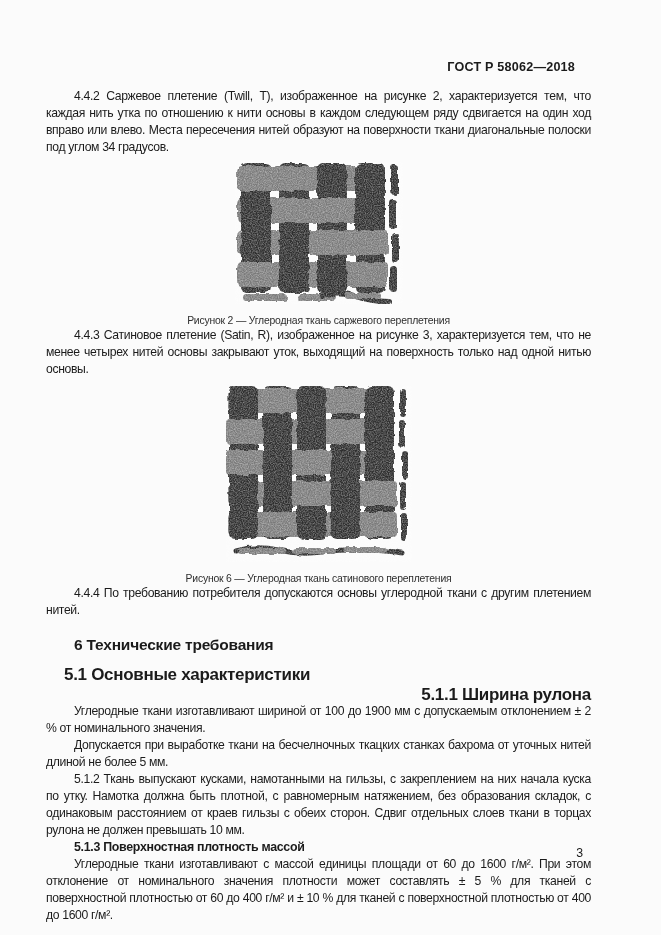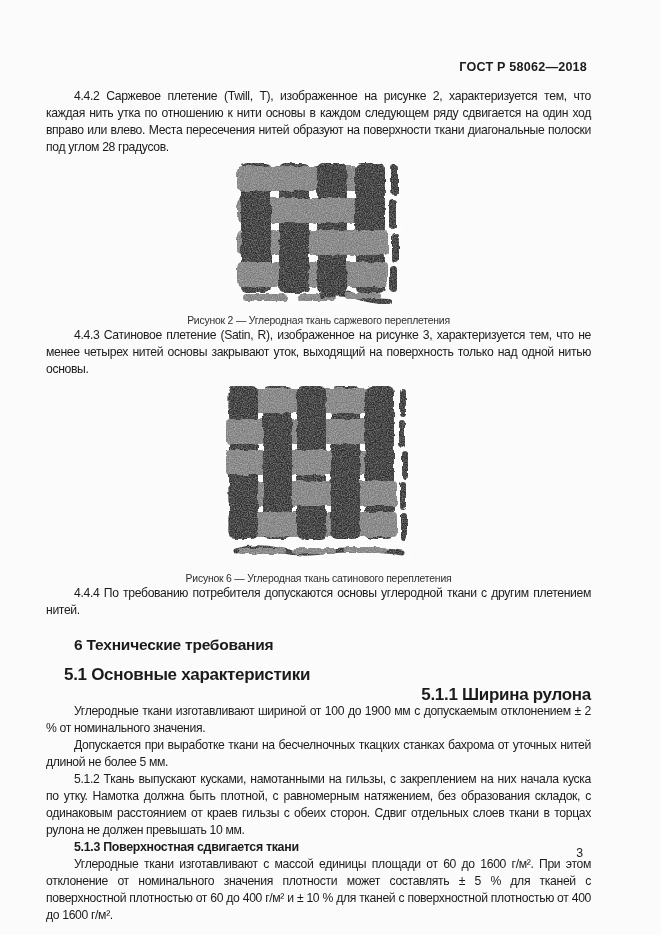--- a/index.html
+++ b/index.html
@@ -9,21 +9,21 @@
     margin:0 auto;
     background:#fbfbfb;
     color:#1b1b1b;
     font-family:"Liberation Sans","DejaVu Sans",sans-serif;
     box-sizing:border-box;
     padding:60px 70px 0 46px;
     overflow:hidden;
   }
   .doc-header {
     font-size:12.6px; font-weight:bold; text-align:right;
-    letter-spacing:0.2px; margin:0 4px 14px 0;
+    letter-spacing:0.2px; margin:0 16px 14px 0;
   }
   p.body-par {
     font-size:12.2px; line-height:17px; letter-spacing:-0.35px;
     text-align:justify; text-indent:28px; margin:0;
   }
   .mt12 { margin-top:12px; }
   .mt14 { margin-top:14px; }
   figure { margin:0; padding:0; text-align:center; }
   figure.fig2 { margin-top:6px; }
   figure.fig3 { margin-top:8px; }
@@ -69,21 +69,21 @@
       <feTurbulence type="fractalNoise" baseFrequency="0.85" numOctaves="2" seed="3" stitchTiles="stitch"></feTurbulence>
       <feColorMatrix type="matrix" values="0 0 0 0 1  0 0 0 0 1  0 0 0 0 1  0 0 0 1.4 -0.45"></feColorMatrix>
     </filter>
   </defs>
 </svg>
 
 <div class="page">
 
   <div class="doc-header">ГОСТ Р 58062—2018</div>
 
-  <p class="body-par">4.4.2 Саржевое плетение (Twill, Т), изображенное на рисунке 2, характеризуется тем, что каждая нить утка по отношению к нити основы в каждом следующем ряду сдвигается на один ход вправо или влево. Места пересечения нитей образуют на поверхности ткани диагональные полоски под углом 28 градусов.</p>
+  <p class="body-par">4.4.2 Саржевое плетение (Twill, Т), изображенное на рисунке 2, характеризуется тем, что каждая нить утка по отношению к нити основы в каждом следующем ряду сдвигается на один ход вправо или влево. Места пересечения нитей образуют на поверхности ткани диагональные полоски под углом 34 градусов.</p>
 
   <figure class="fig2">
     <svg width="168" height="142" viewBox="0 0 168 142">
       <g filter="url(#rough)">
         <g class="weft">
           <rect x="2" y="4" width="146" height="25" rx="6"></rect>
           <rect x="2" y="36" width="146" height="25" rx="6"></rect>
           <rect x="2" y="68" width="146" height="25" rx="6"></rect>
           <rect x="2" y="100" width="146" height="25" rx="6"></rect>
         </g>
@@ -174,18 +174,18 @@
   <p class="body-par mt14">4.4.4 По требованию потребителя допускаются основы углеродной ткани с другим плетением нитей.</p>
 
   <h2 class="sec">6 Технические требования</h2>
   <h3 class="sub">5.1 Основные характеристики</h3>
   <h3 class="sub sub2">5.1.1 Ширина рулона</h3>
 
   <p class="body-par">Углеродные ткани изготавливают шириной от 100 до 1900 мм с допускаемым отклонением ± 2 % от номинального значения.</p>
   <p class="body-par">Допускается при выработке ткани на бесчелночных ткацких станках бахрома от уточных нитей длиной не более 5 мм.</p>
   <p class="body-par">5.1.2 Ткань выпускают кусками, намотанными на гильзы, с закреплением на них начала куска по утку. Намотка должна быть плотной, с равномерным натяжением, без образования складок, с одинаковым расстоянием от краев гильзы с обеих сторон. Сдвиг отдельных слоев ткани в торцах рулона не должен превышать 10 мм.</p>
 
-  <h4 class="sub3">5.1.3 Поверхностная сдвигается ткани</h4>
+  <h4 class="sub3">5.1.3 Поверхностная плотность массой</h4>
   <p class="body-par">Углеродные ткани изготавливают с массой единицы площади от 60 до 1600 г/м². При этом отклонение от номинального значения плотности может составлять ± 5 % для тканей с поверхностной плотностью от 60 до 400 г/м² и ± 10 % для тканей с поверхностной плотностью от 400 до 1600 г/м².</p>
 
   <div class="page-number">3</div>
 
 </div>
 
 </body></html>

